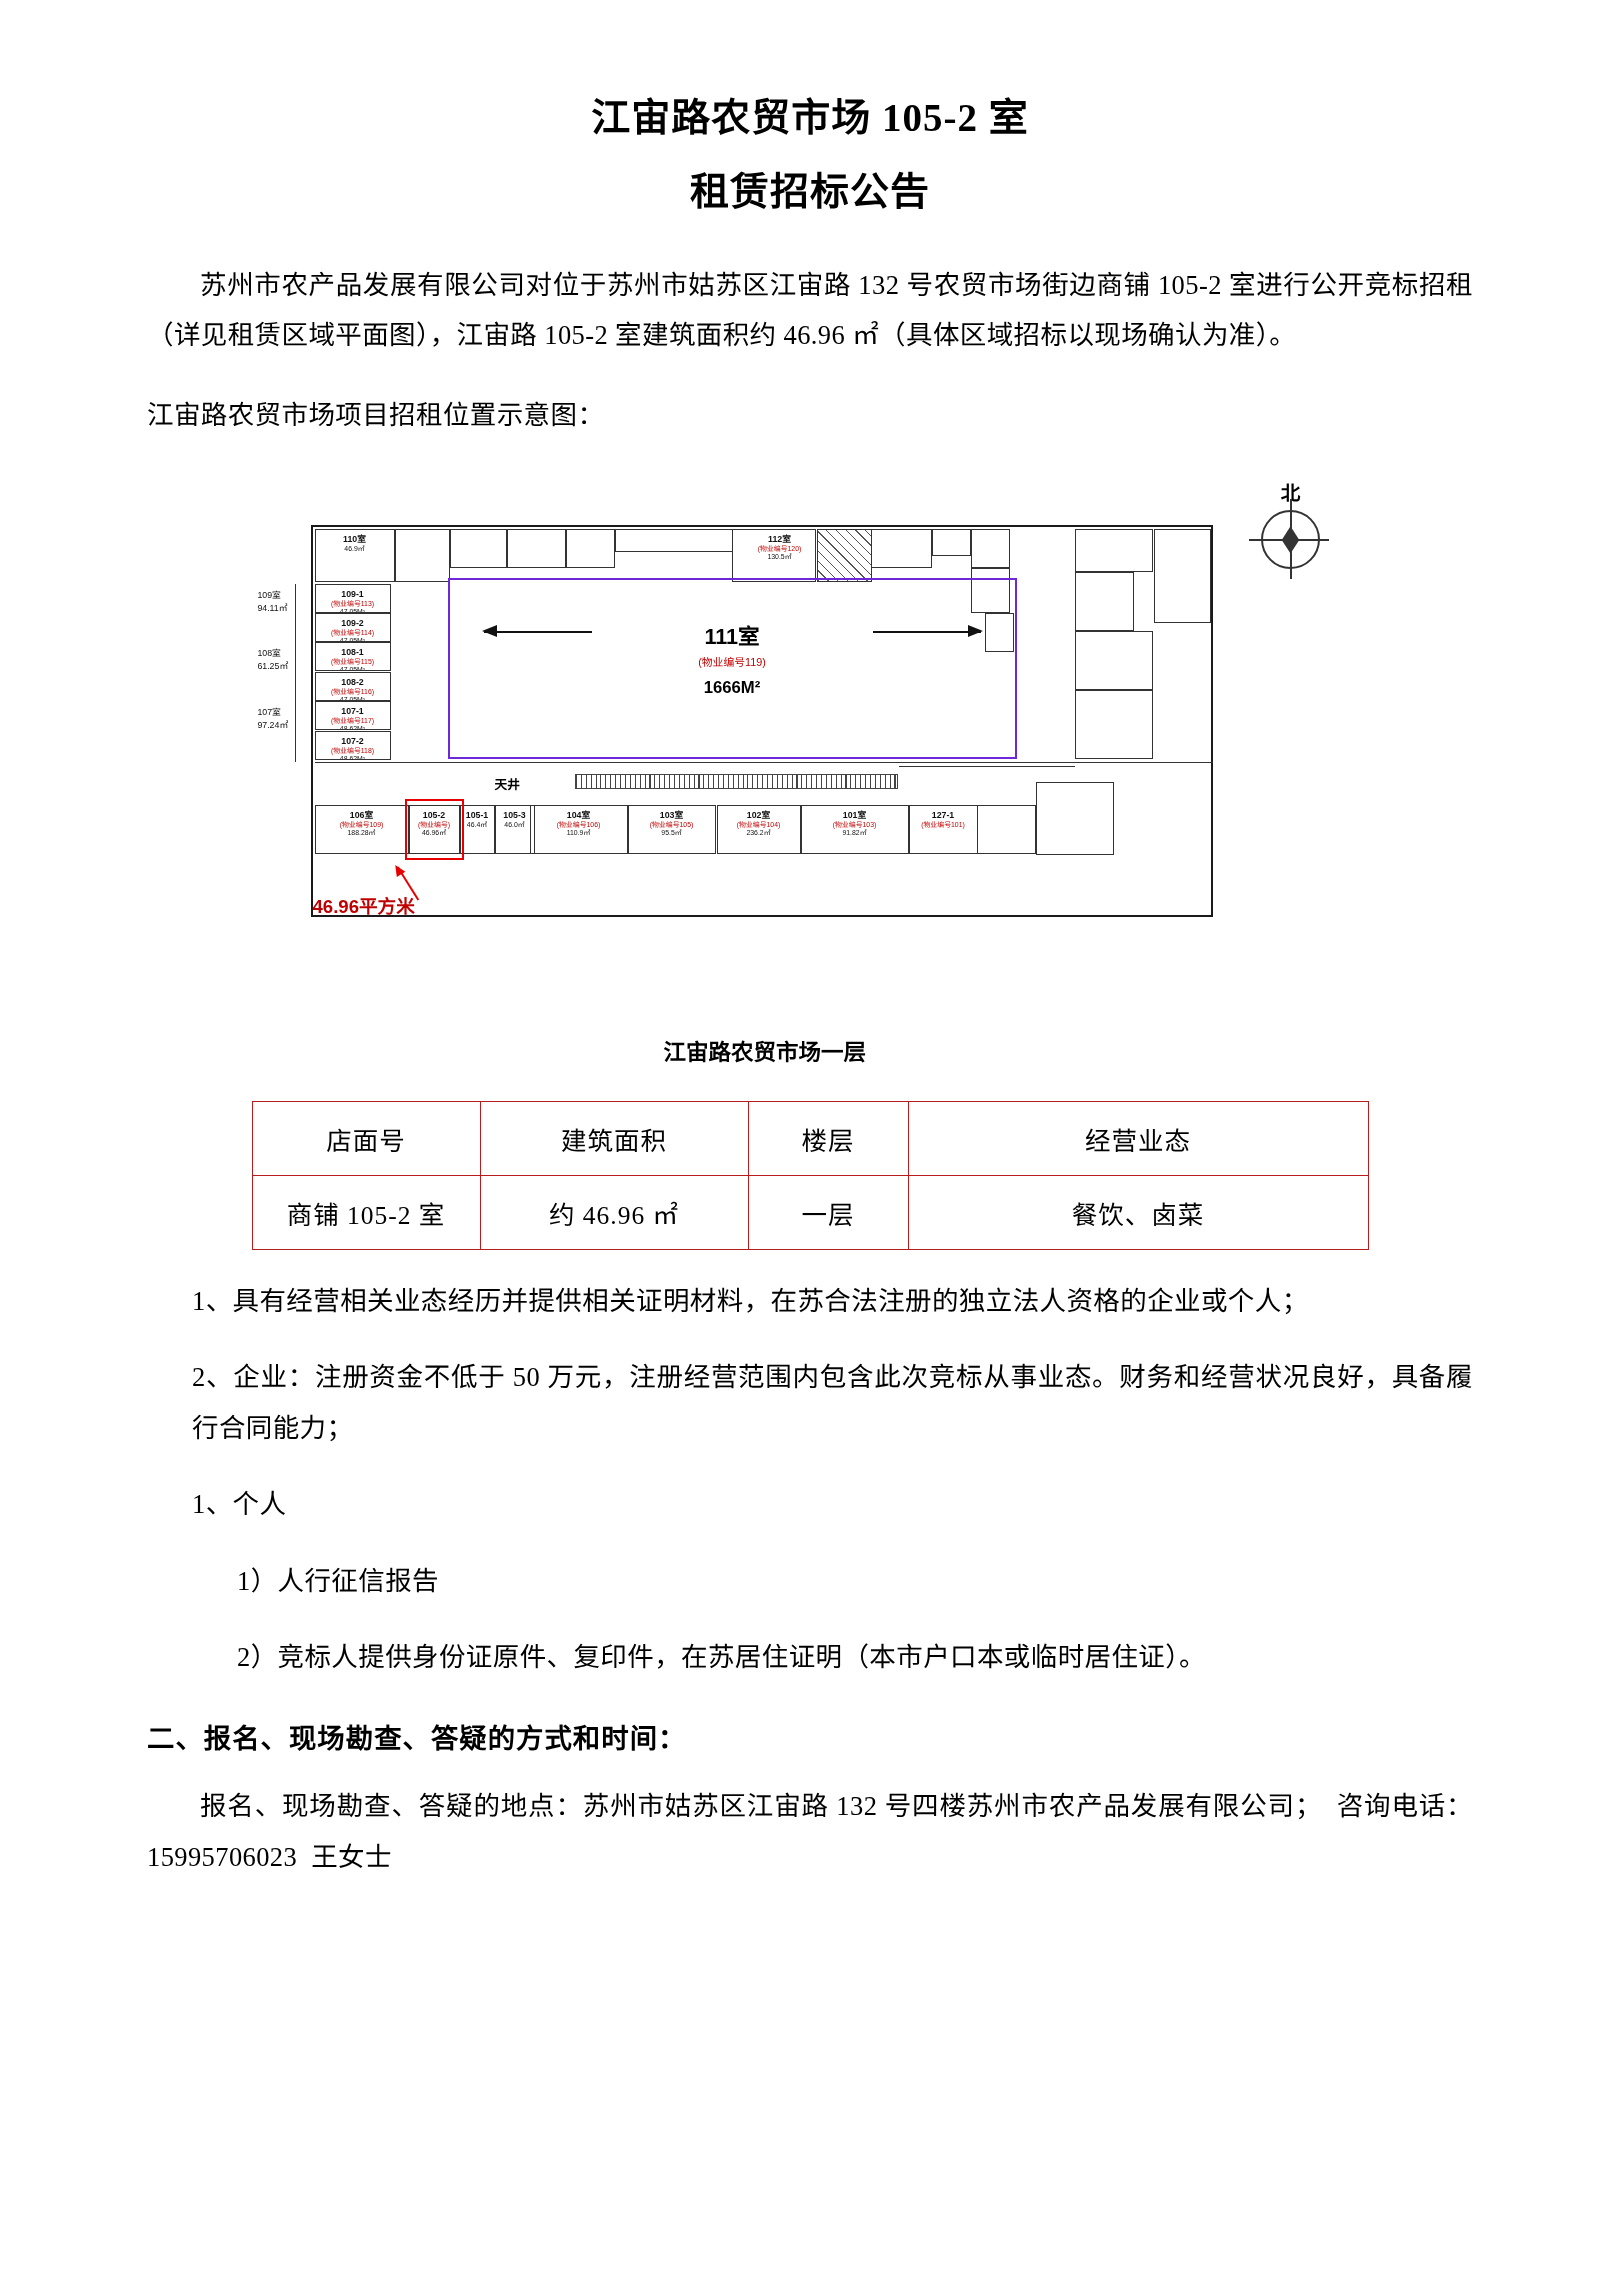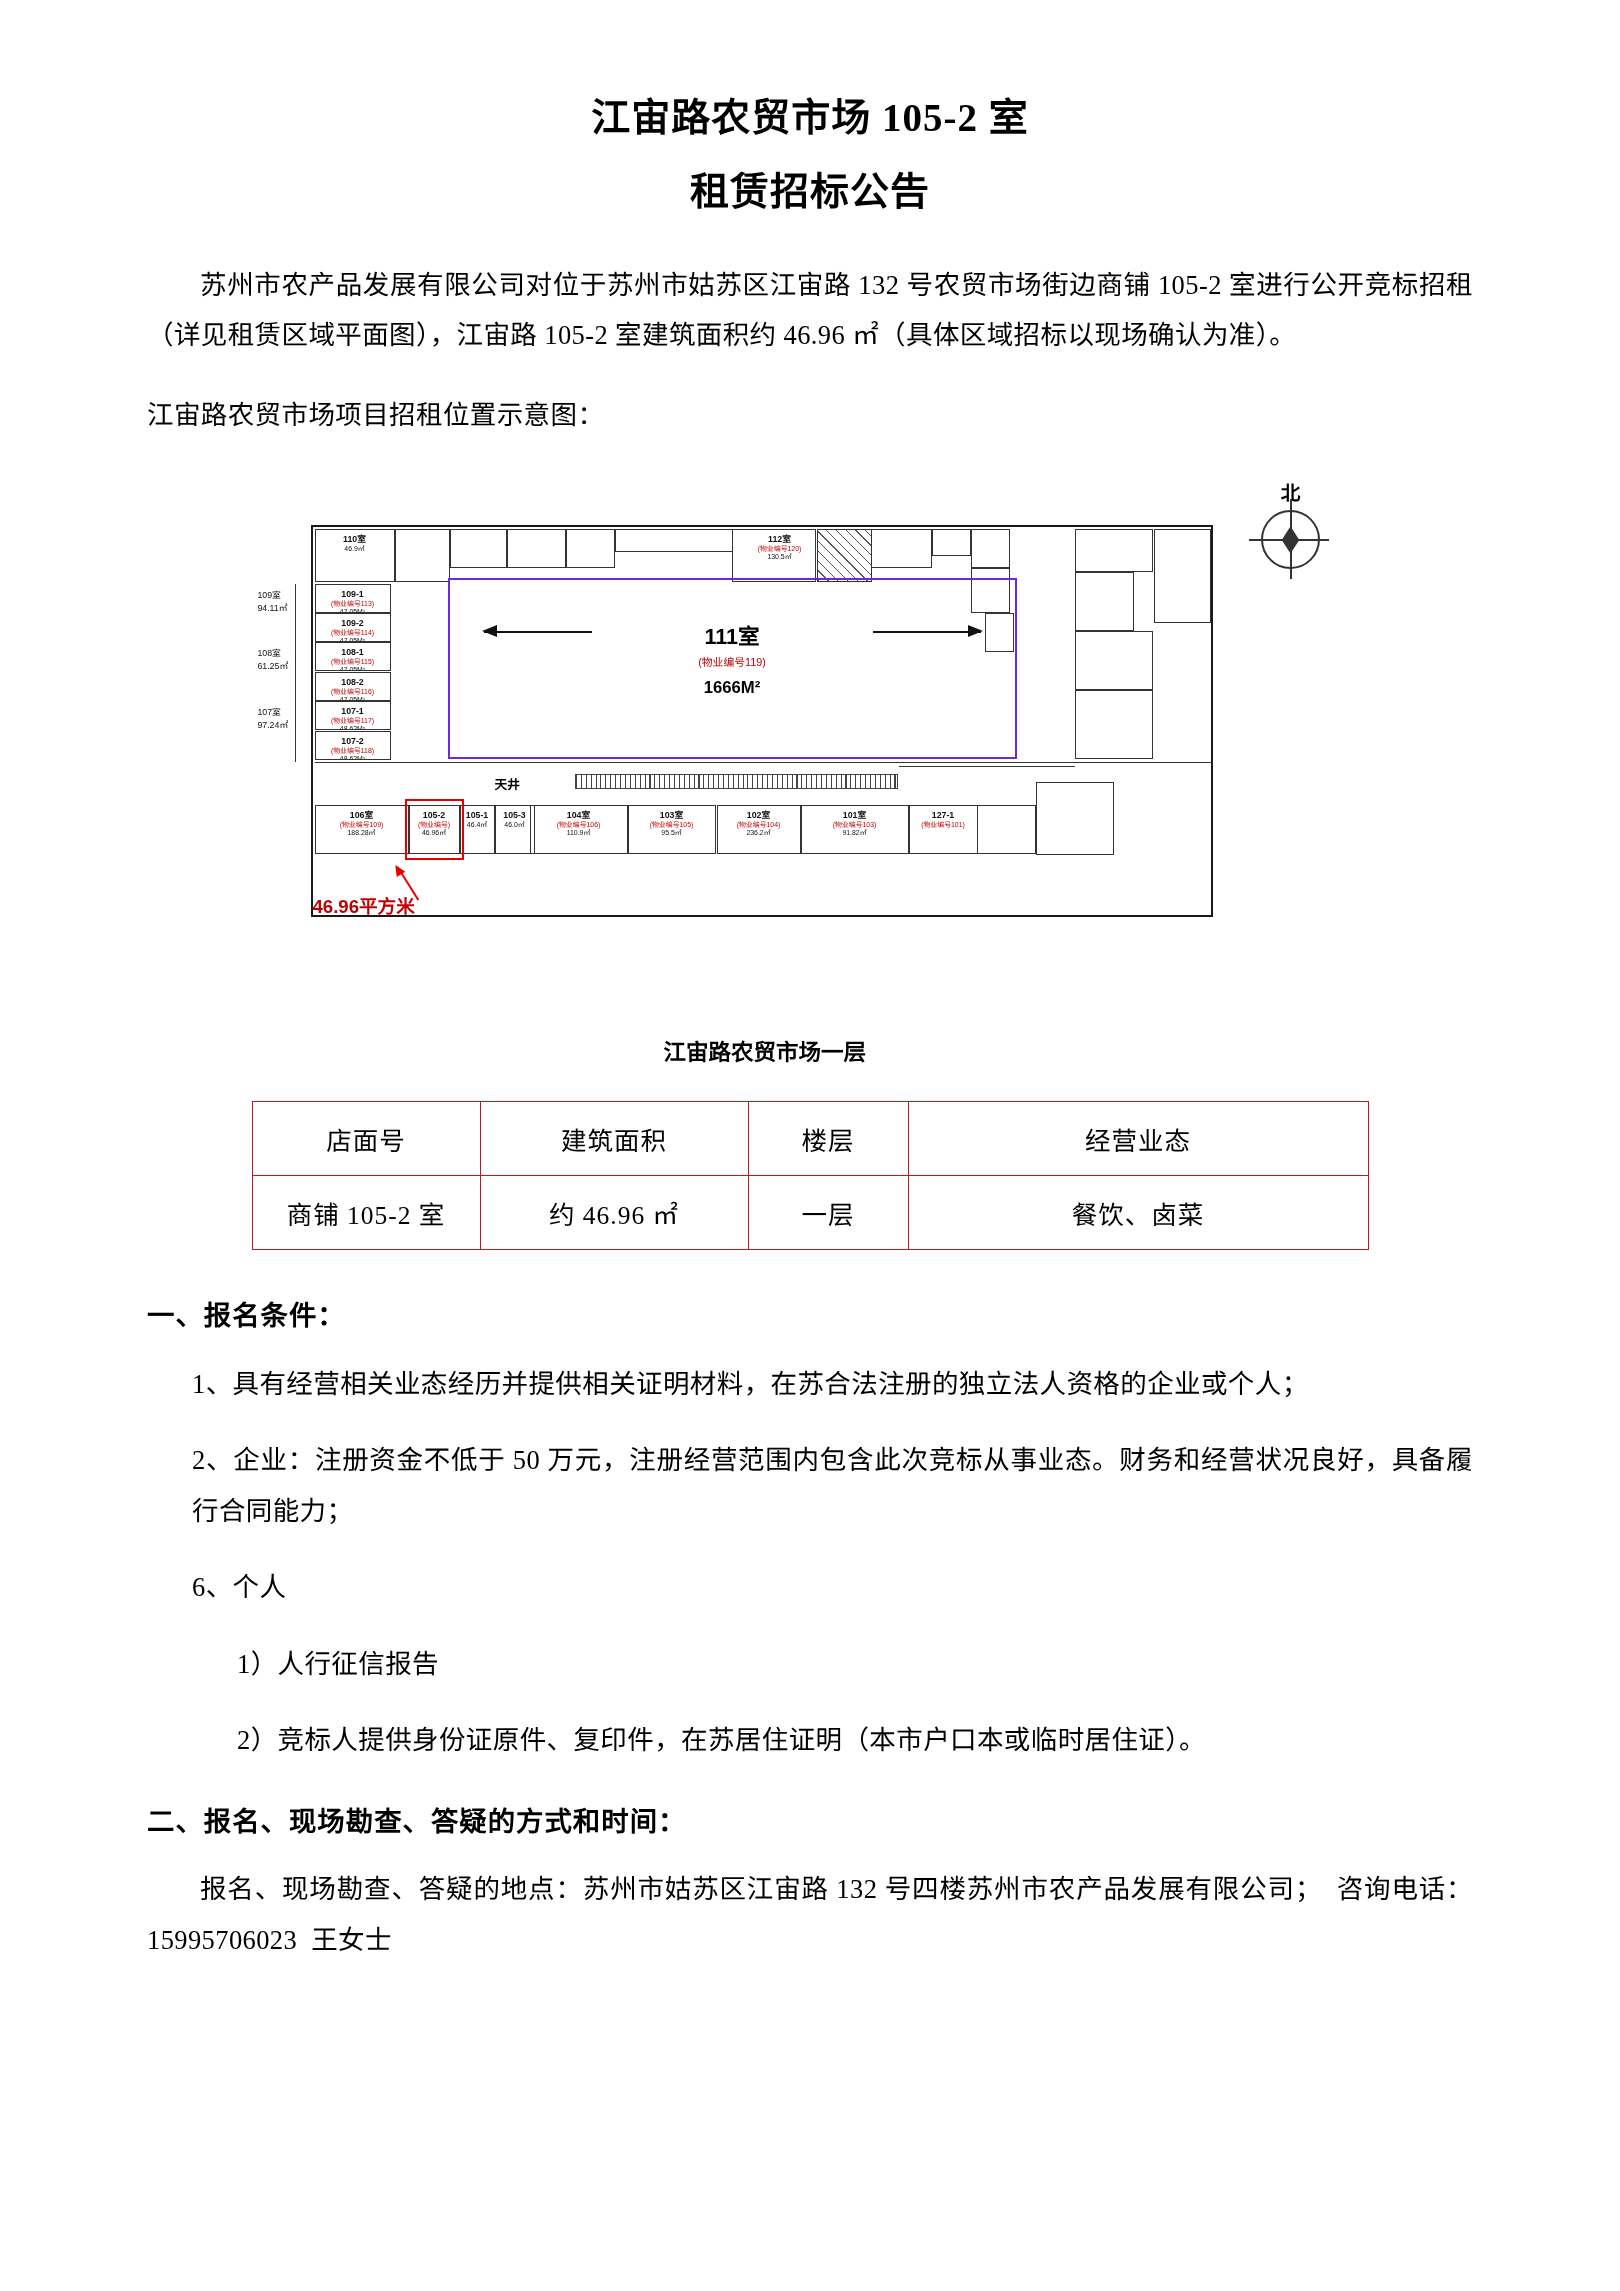--- a/index.html
+++ b/index.html
@@ -453,24 +453,23 @@
     <tbody>
       <tr>
         <td>商铺 105-2 室</td>
         <td>约 46.96 ㎡</td>
         <td>一层</td>
         <td>餐饮、卤菜</td>
       </tr>
     </tbody>
   </table>
 
-  <div class="sec-head">一、报名条件：</div>
   <div class="item">1、具有经营相关业态经历并提供相关证明材料，在苏合法注册的独立法人资格的企业或个人；</div>
   <div class="item">2、企业：注册资金不低于 50 万元，注册经营范围内包含此次竞标从事业态。财务和经营状况良好，具备履行合同能力；</div>
-  <div class="item">6、个人</div>
+  <div class="item">1、个人</div>
   <div class="item sub">1）人行征信报告</div>
   <div class="item sub">2）竞标人提供身份证原件、复印件，在苏居住证明（本市户口本或临时居住证）。</div>
 
   <div class="sec-head tight">二、报名、现场勘查、答疑的方式和时间：</div>
   <div class="item indent2 nowrap-sp">报名、现场勘查、答疑的地点：苏州市姑苏区江宙路 132 号四楼苏州市农产品发展有限公司；  咨询电话：15995706023  王女士</div>
 
 </div>
 
 
 </body></html>

